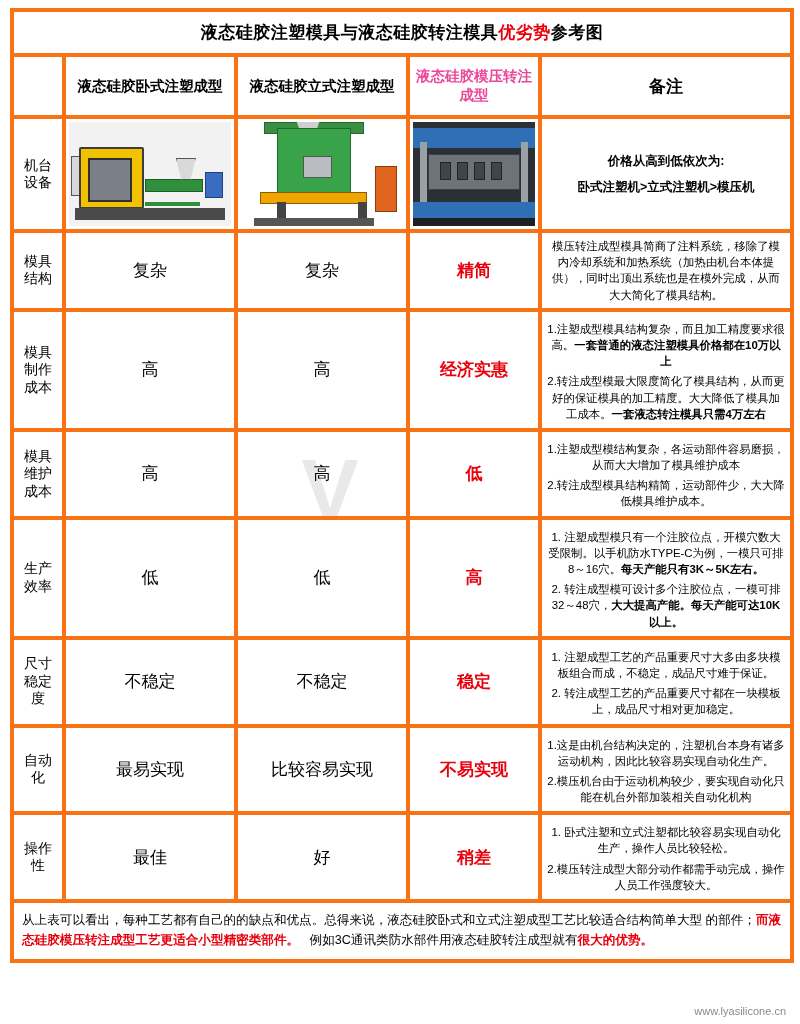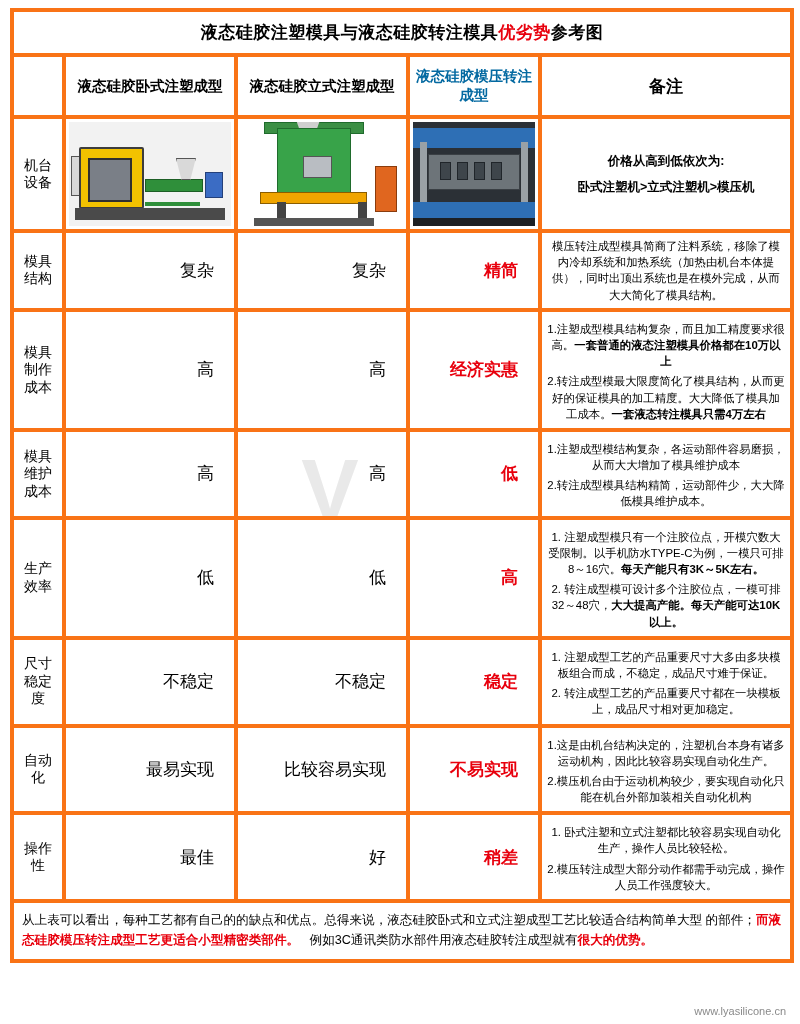--- a/index.html
+++ b/index.html
@@ -58,39 +58,39 @@
     letter-spacing: 0.5px;
   }
   .title-cell .red { color: #e8000d; }
   .hdr {
     text-align: center;
     font-weight: bold;
     font-size: 14.5px;
     padding: 10px 2px;
   }
   .hdr.red-box {
-    color: #0369a1;
+    color: #ec4899;
     border: 2px solid #e8000d !important;
   }
   .hdr.note-hdr { font-size: 17px; }
   .corner {
     background:
       linear-gradient(to bottom right, transparent calc(50% - 1px), #000 50%, transparent calc(50% + 1px));
   }
   .rowlabel {
     background: #e8e8e8;
     text-align: center;
     font-size: 14px;
     font-weight: normal;
     line-height: 1.25;
     padding: 4px 2px;
     width: 52px;
   }
   .val {
-    text-align: right;
+    text-align: center;
     font-size: 17px;
     padding: 6px 20px;
   }
   .val.red {
     color: #e8000d;
     font-weight: bold;
   }
   .note {
     font-size: 11.4px;
     line-height: 1.42;

